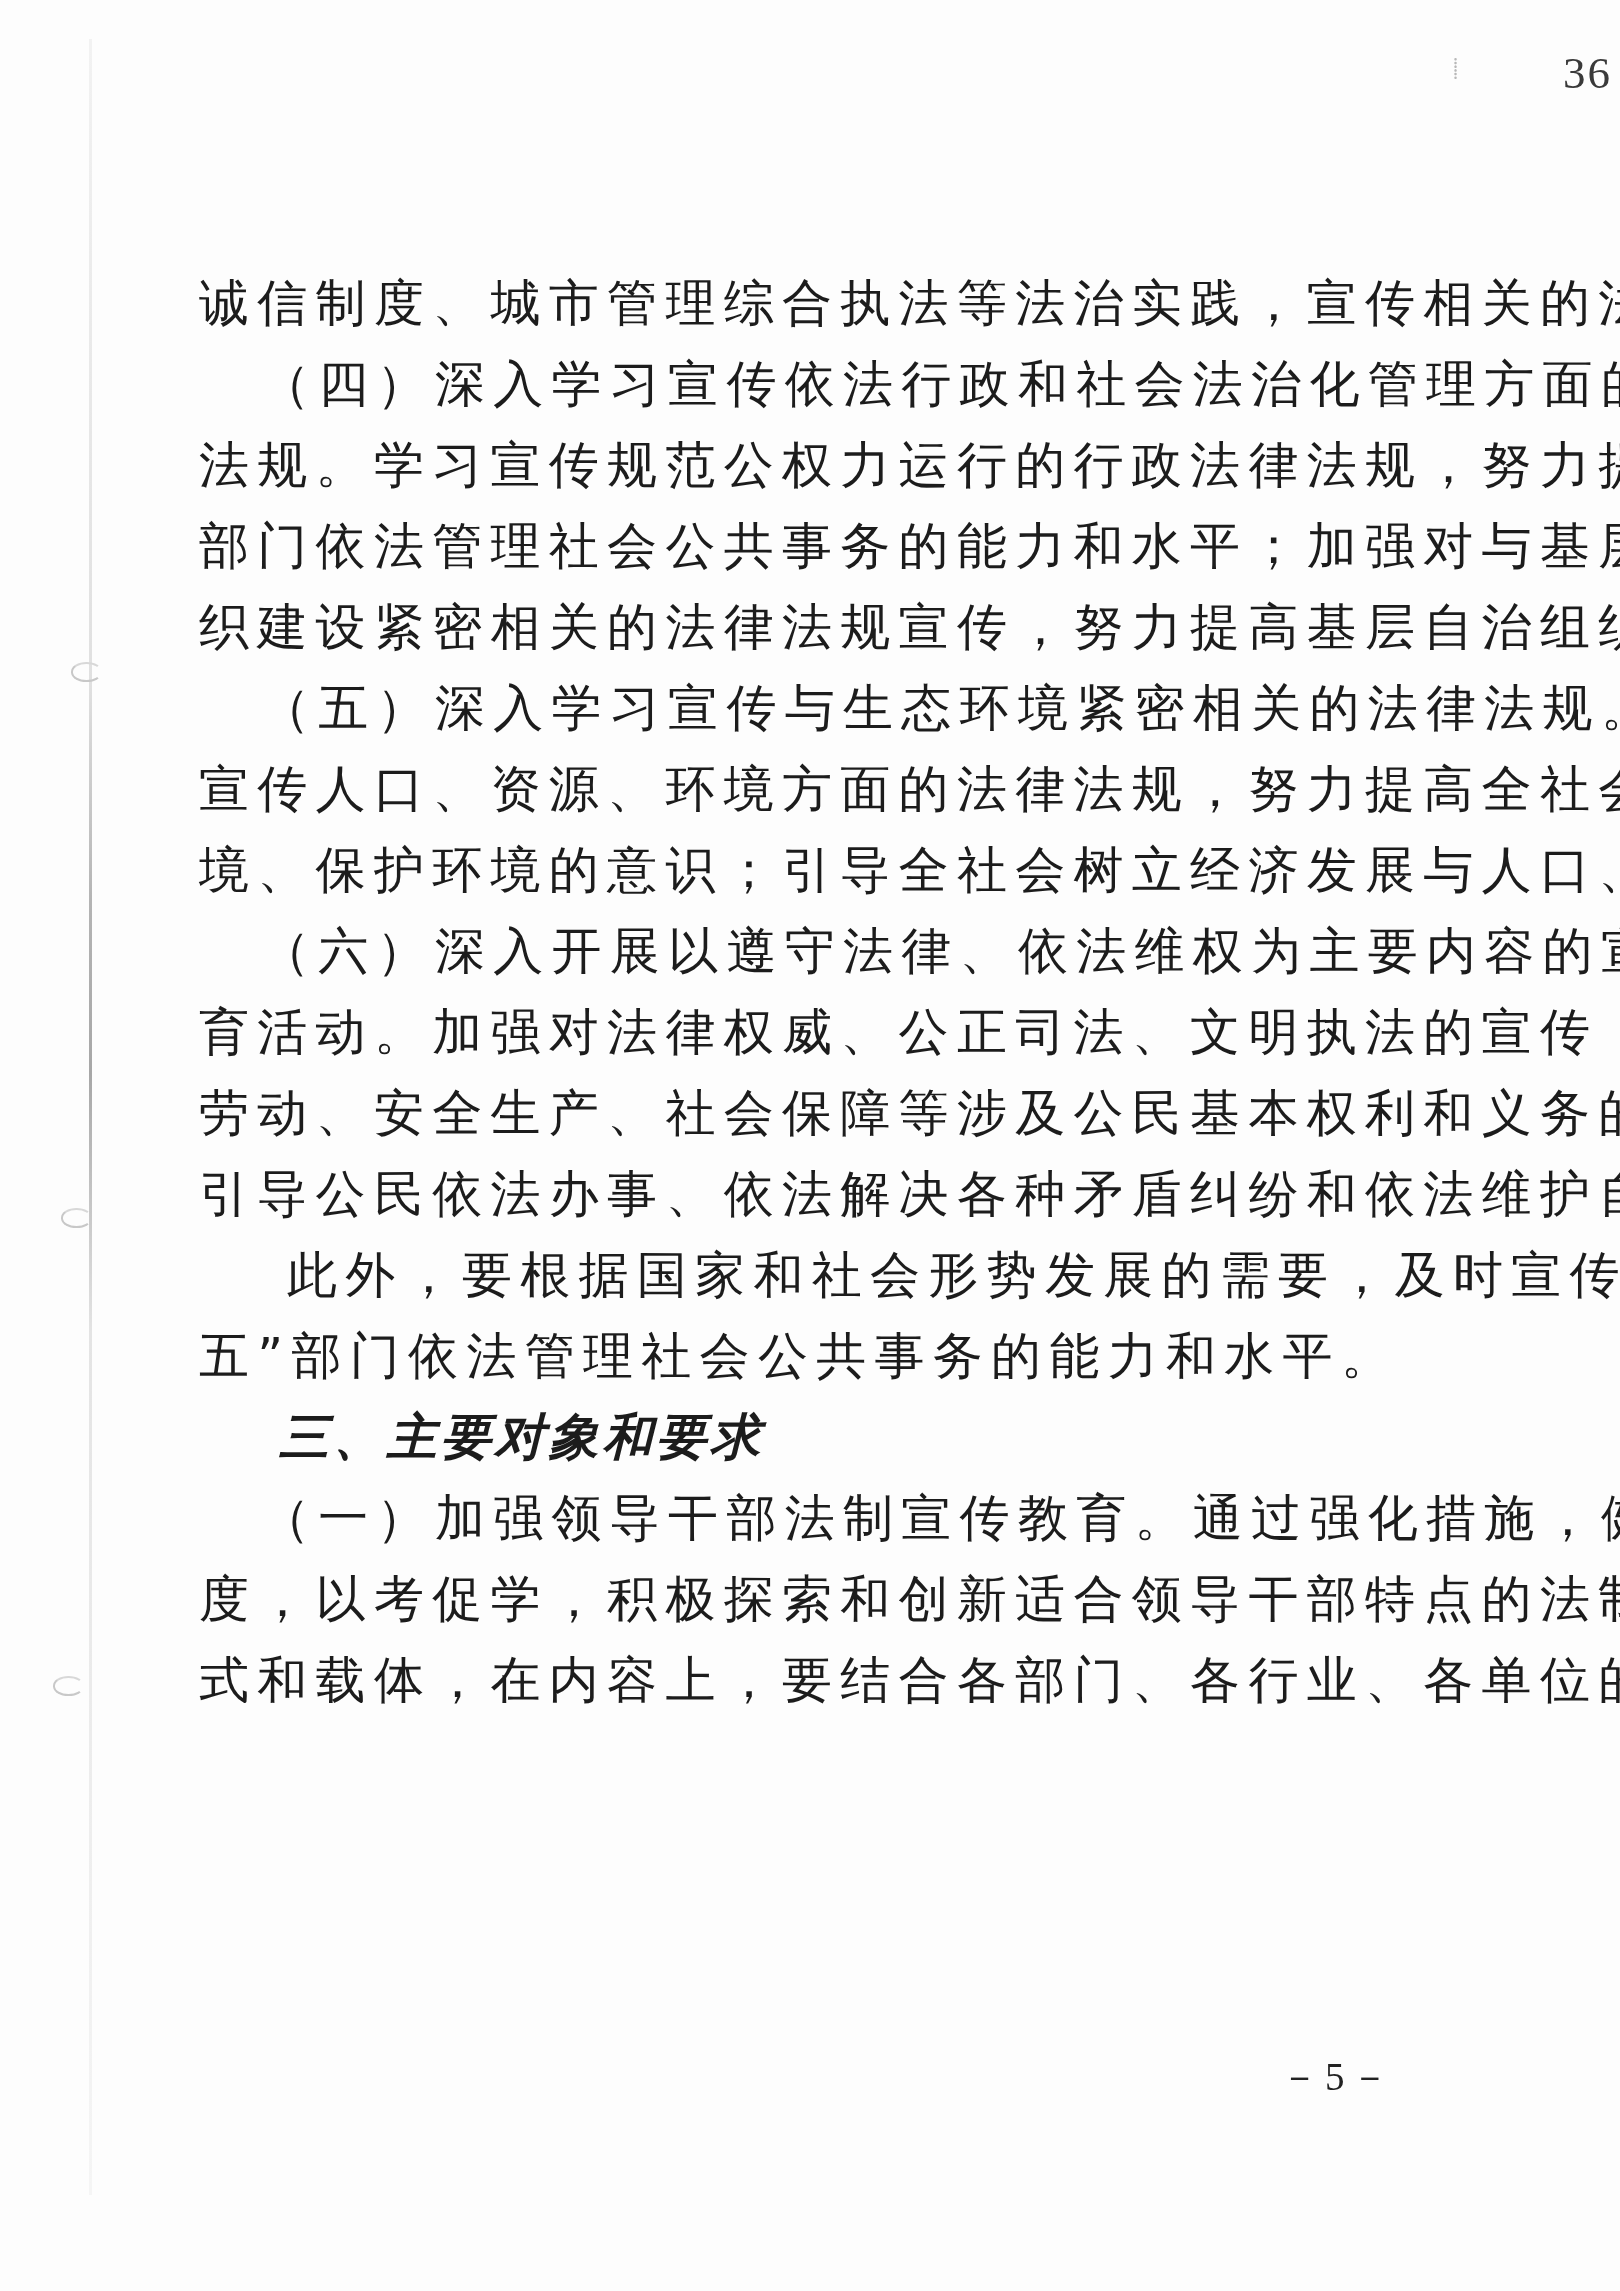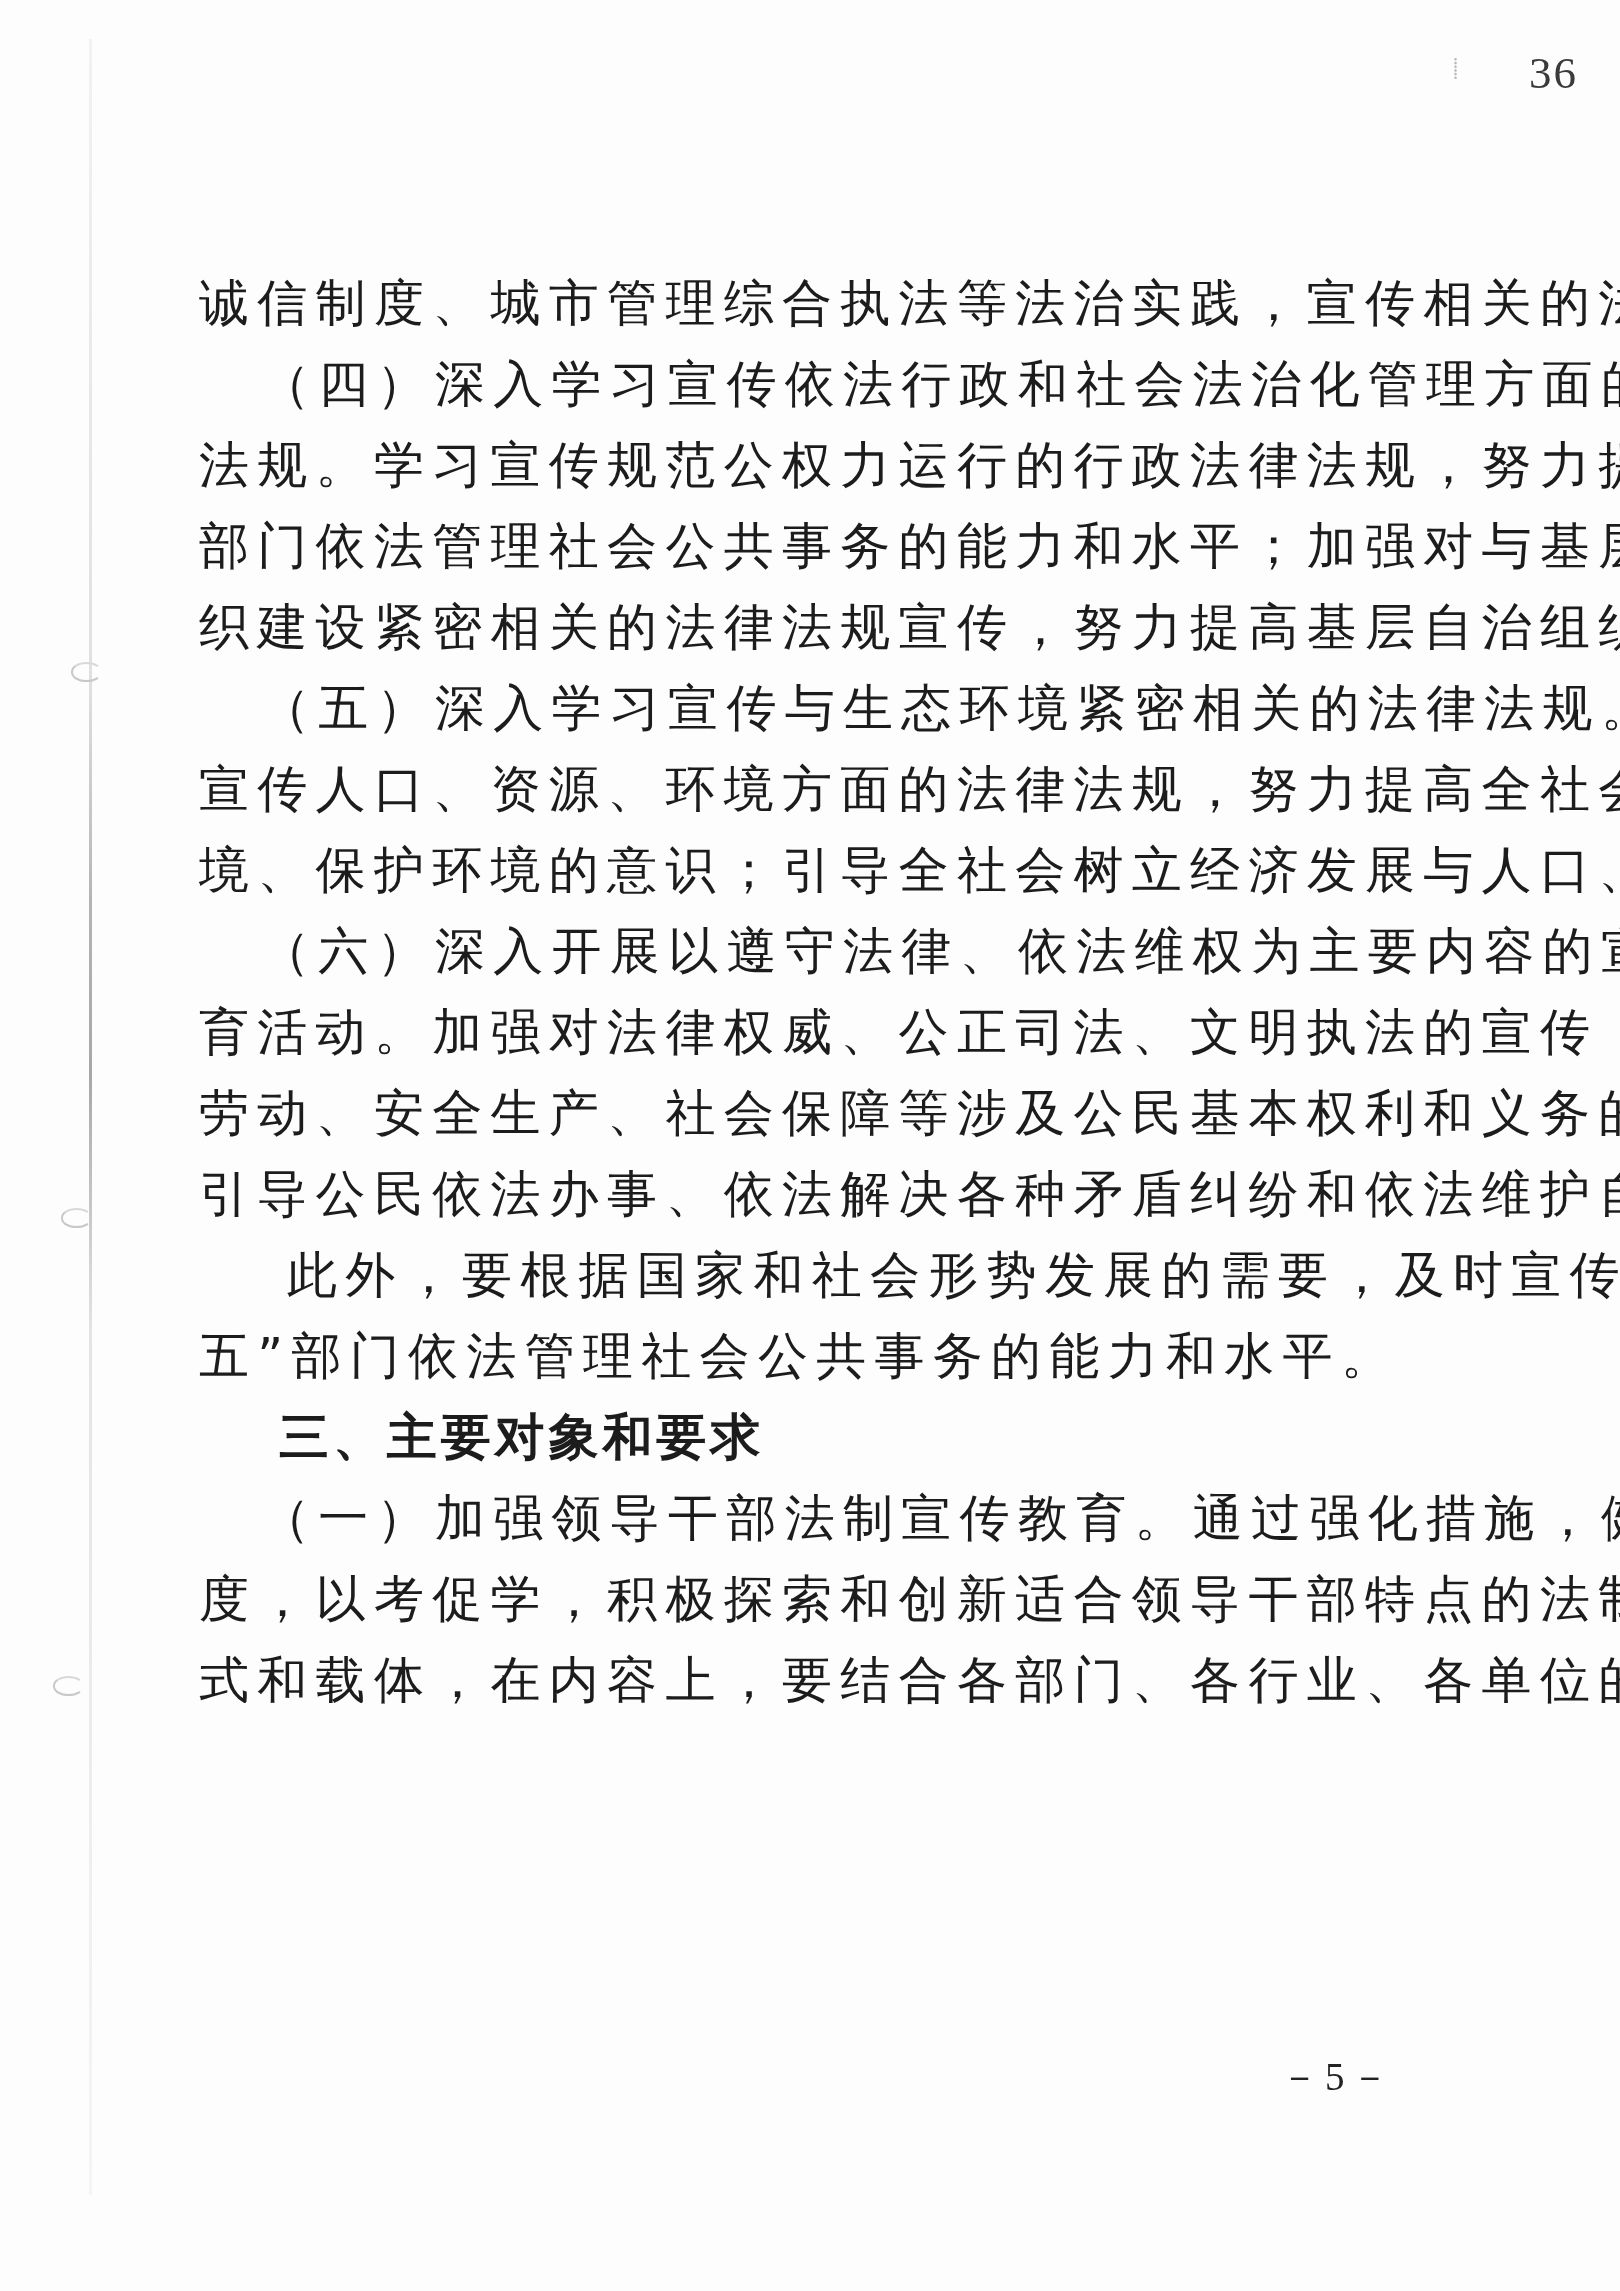--- a/index.html
+++ b/index.html
@@ -38,21 +38,21 @@
     position: absolute;
     width: 27.4px;
     height: 15.7px;
     border: 2px solid #c8c8c8;
     border-radius: 50%;
     border-right-color: transparent;
     border-top-color: #d8d8d8;
   }
   .corner-number {
     position: absolute;
-    left: 1529px;
+    left: 1563px;
     top: 47px;
     font-family: "Liberation Serif", serif;
     font-size: 45px;
     color: #3a3a3a;
     letter-spacing: 2px;
   }
   .corner-mark {
     position: absolute;
     left: 1453px;
     top: 54px;
@@ -71,20 +71,21 @@
   .line {
     height: 81px;
     line-height: 81px;
     font-size: 50px;
     letter-spacing: 8.3px;
     white-space: nowrap;
   }
   .heading {
     font-weight: bold;
     letter-spacing: 3.9px;
+    font-style: italic;
   }
   .page-number {
     position: absolute;
     left: 1280px;
     top: 2050px;
     font-family: "Liberation Serif", serif;
     font-size: 39px;
     color: #222;
     letter-spacing: 5.9px;
   }

